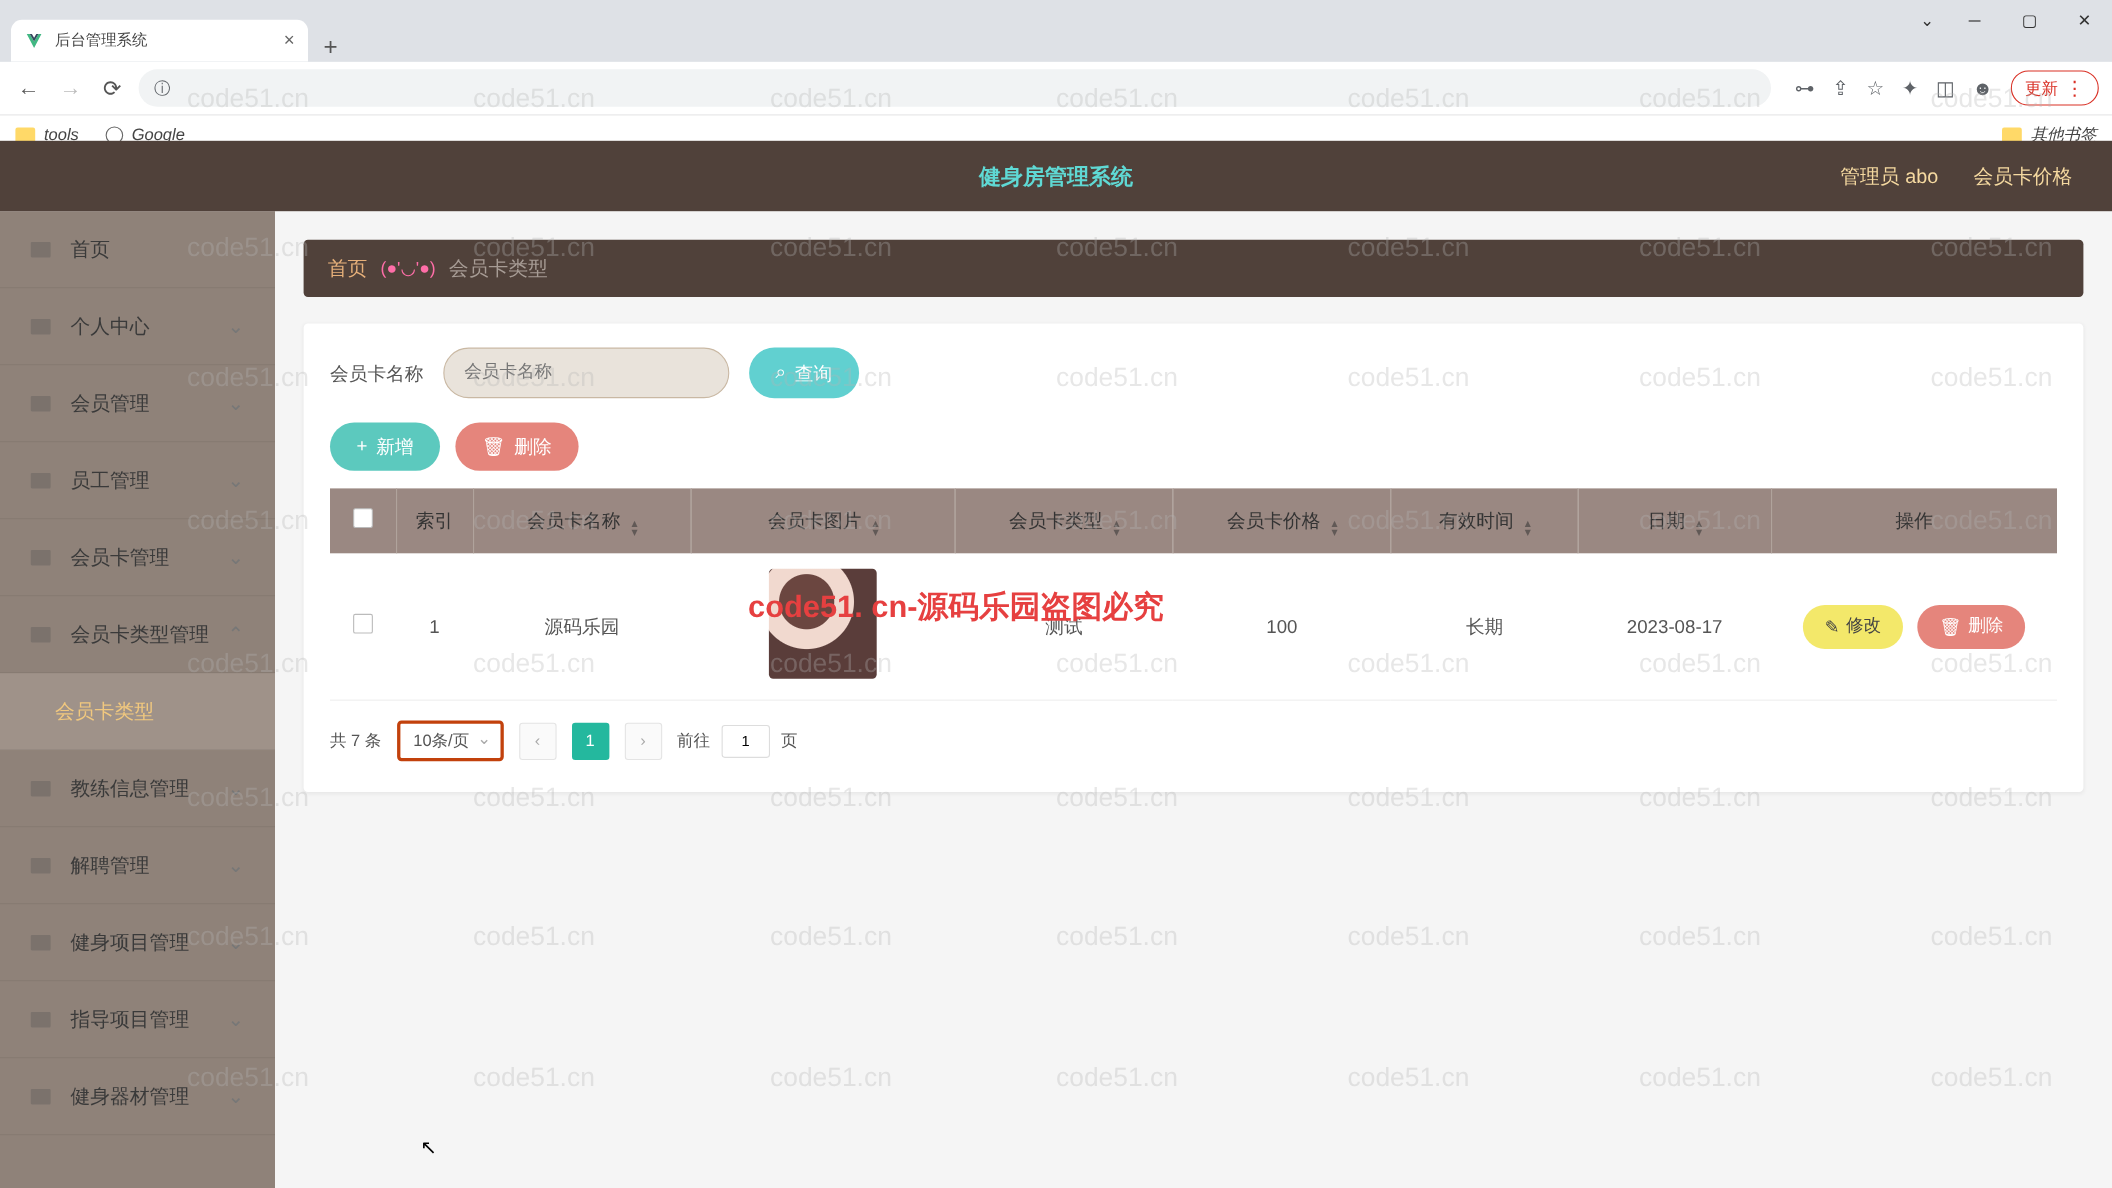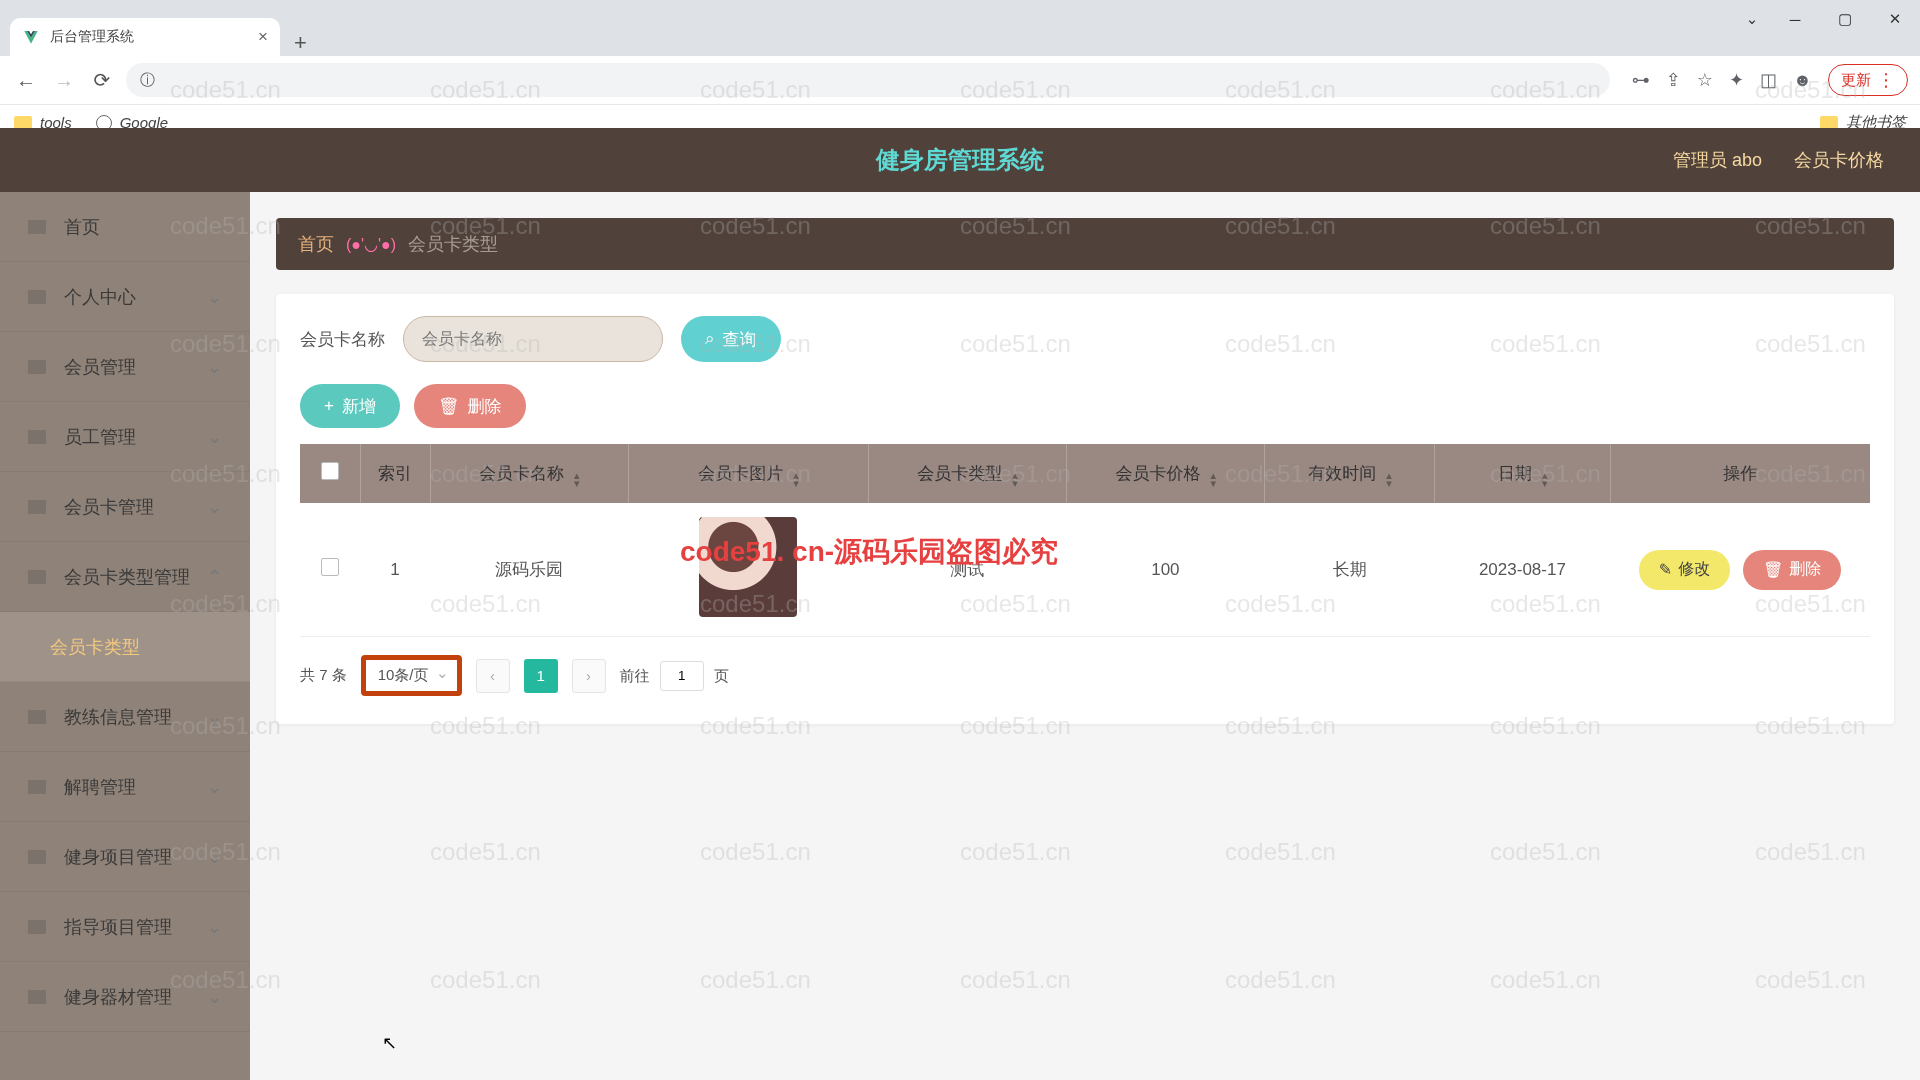--- a/index.html
+++ b/index.html
@@ -26,21 +26,21 @@
 .update-dots { color: #d93025; font-size: 18px; }
 
 .bookmark-bar { background: #fff; height: 36px; display: flex; align-items: center; padding: 0 14px; gap: 24px; font-size: 15px; color: #444; border-top: 1px solid #e8e8e8; }
 .bm-item { display: flex; align-items: center; gap: 8px; cursor: pointer; font-style: italic; }
 .bm-folder { width: 18px; height: 14px; background: #ffd968; border-radius: 2px; }
 .bm-globe { width: 16px; height: 16px; border: 1.5px solid #666; border-radius: 50%; position: relative; }
 .other-bm { margin-left: auto; }
 
 
 .app-header { background: #50413a; height: 64px; display: flex; align-items: center; position: relative; }
-.app-title { position: absolute; left: 50%; transform: translateX(-50%); color: #5fd9d4; font-size: 24px; font-weight: 700; }
+.app-title { position: absolute; left: 50%; transform: translateX(-50%); color: #5fd9d4; font-size: 20px; font-weight: 700; }
 .header-right { margin-left: auto; display: flex; gap: 32px; padding-right: 36px; }
 .header-link { color: #f5d9a0; font-size: 18px; cursor: pointer; }
 
 
 .layout { display: flex; height: calc(1080px - 128px - 64px); }
 .sidebar { width: 250px; background: #8f8279; }
 .side-item { height: 70px; display: flex; align-items: center; padding: 0 28px; color: #3a3a3a; font-size: 18px; border-bottom: 1px solid rgba(0,0,0,.05); cursor: pointer; position: relative; }
 .side-item.active { background: #9f9289; color: #f1c87e; }
 .side-submenu { background: #9f9289; padding-left: 50px; }
 .side-icon { width: 18px; height: 14px; background: #555; margin-right: 18px; opacity: .35; border-radius: 1px; }
@@ -71,21 +71,21 @@
 .th-checkbox { background: #fff; }
 .sort-icon { display: inline-block; margin-left: 5px; position: relative; top: -1px; width: 10px; }
 .sort-icon::before { content: '▴'; position: absolute; top: -9px; font-size: 11px; opacity: .55; }
 .sort-icon::after { content: '▾'; position: absolute; top: -1px; font-size: 11px; opacity: .55; }
 .row-img { width: 98px; height: 100px; background: radial-gradient(circle at 35% 30%, #6b4640 0 26%, #f1d9cf 27% 45%, #5a3d3a 46% 100%); border-radius: 4px; display: inline-block; }
 .op-btn { display: inline-flex; align-items: center; gap: 6px; height: 40px; padding: 0 20px; border-radius: 22px; font-size: 16px; cursor: pointer; margin: 0 4px; }
 .op-edit { background: #f3e86a; color: #444; }
 .op-del { background: #e5857c; color: #fff; }
 
 .pagination { display: flex; align-items: center; gap: 14px; margin-top: 18px; font-size: 15px; color: #555; }
-.page-size { border: 5px solid #c2410c; padding: 6px 28px 6px 12px; border-radius: 4px; cursor: pointer; position: relative; text-align: right; }
+.page-size { border: 3px solid #c2410c; padding: 6px 28px 6px 12px; border-radius: 4px; cursor: pointer; position: relative; text-align: right; }
 .page-size::after { content: '⌄'; position: absolute; right: 8px; top: 4px; color: #aaa; }
 .page-btn { width: 34px; height: 34px; border: 1px solid #e4e4e4; background: #fafafa; display: flex; align-items: center; justify-content: center; color: #aaa; border-radius: 3px; cursor: pointer; }
 .page-num { width: 34px; height: 34px; background: #24b89e; color: #fff; display: flex; align-items: center; justify-content: center; border-radius: 3px; cursor: pointer; }
 .page-goto input { width: 44px; height: 30px; border: 1px solid #ddd; border-radius: 3px; text-align: center; margin: 0 6px; }
 
 
 .watermark-layer { position: fixed; inset: 0; pointer-events: none; z-index: 50; }
 .wm { position: absolute; color: #b5b5b5; font-size: 24px; opacity: .32; font-weight: 400; white-space: nowrap; }
 .wm-red { position: absolute; color: #e64040; font-size: 28px; font-weight: 700; left: 680px; top: 533px; white-space: nowrap; }
 

